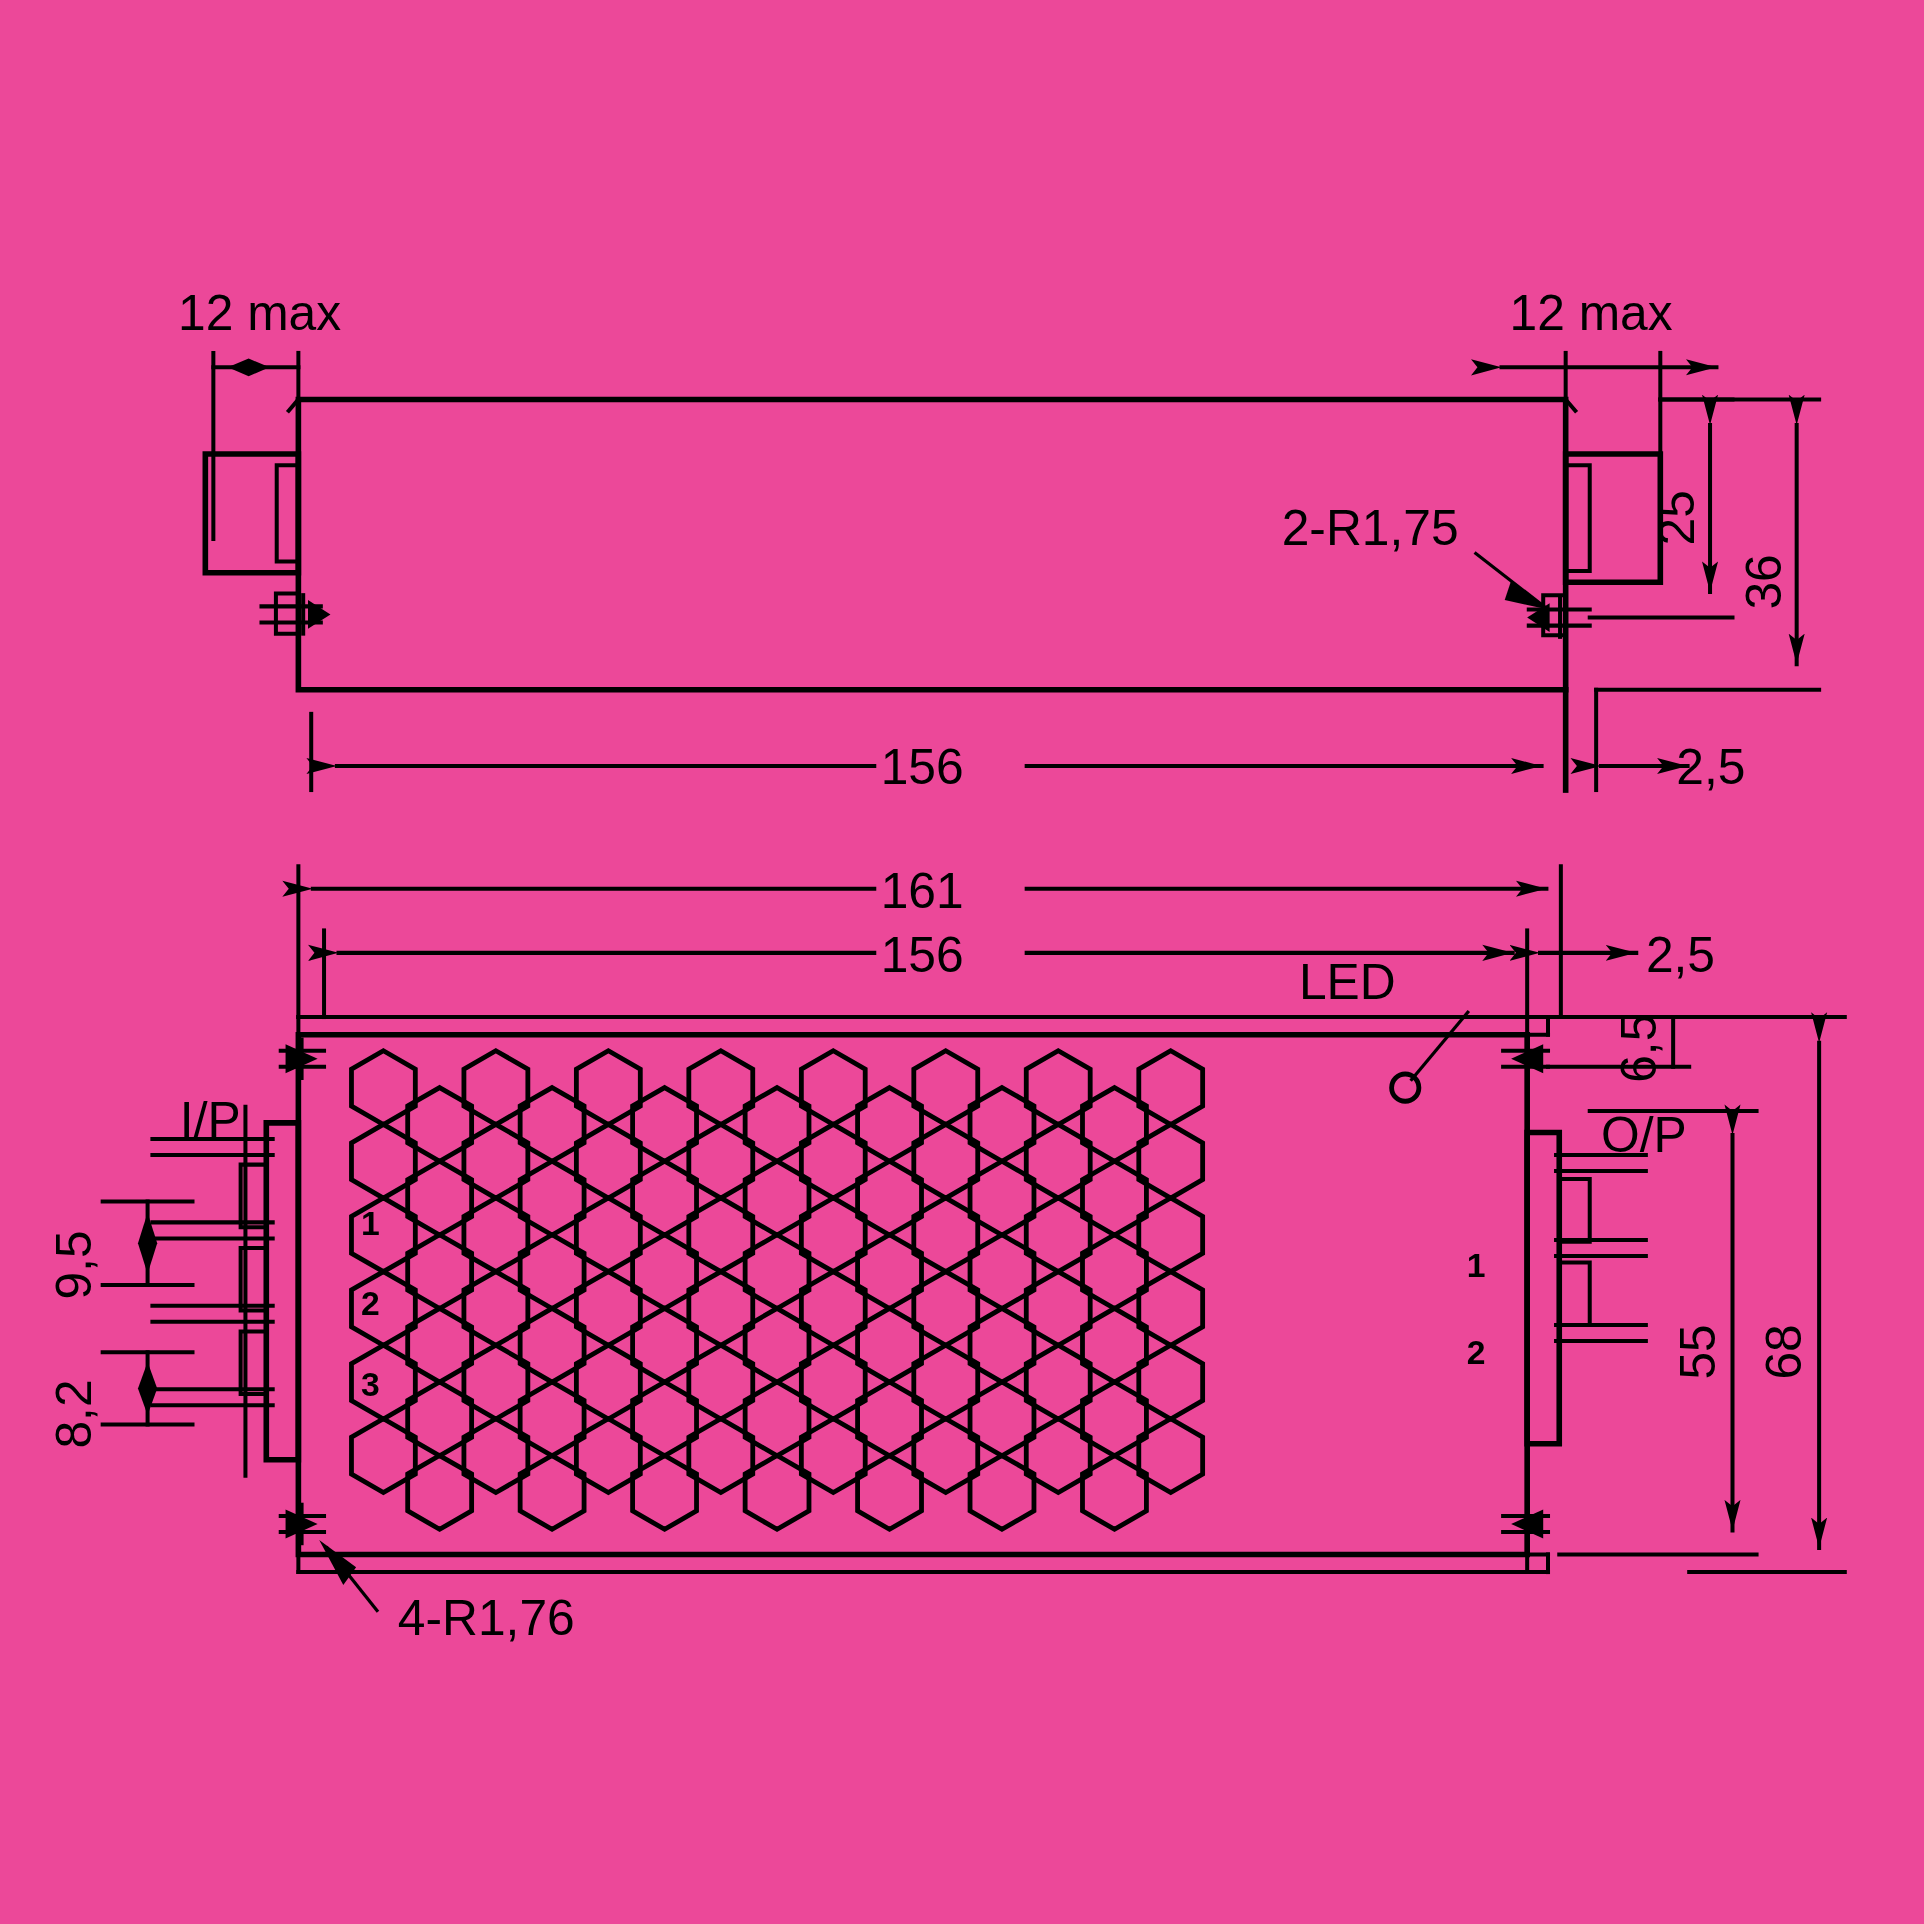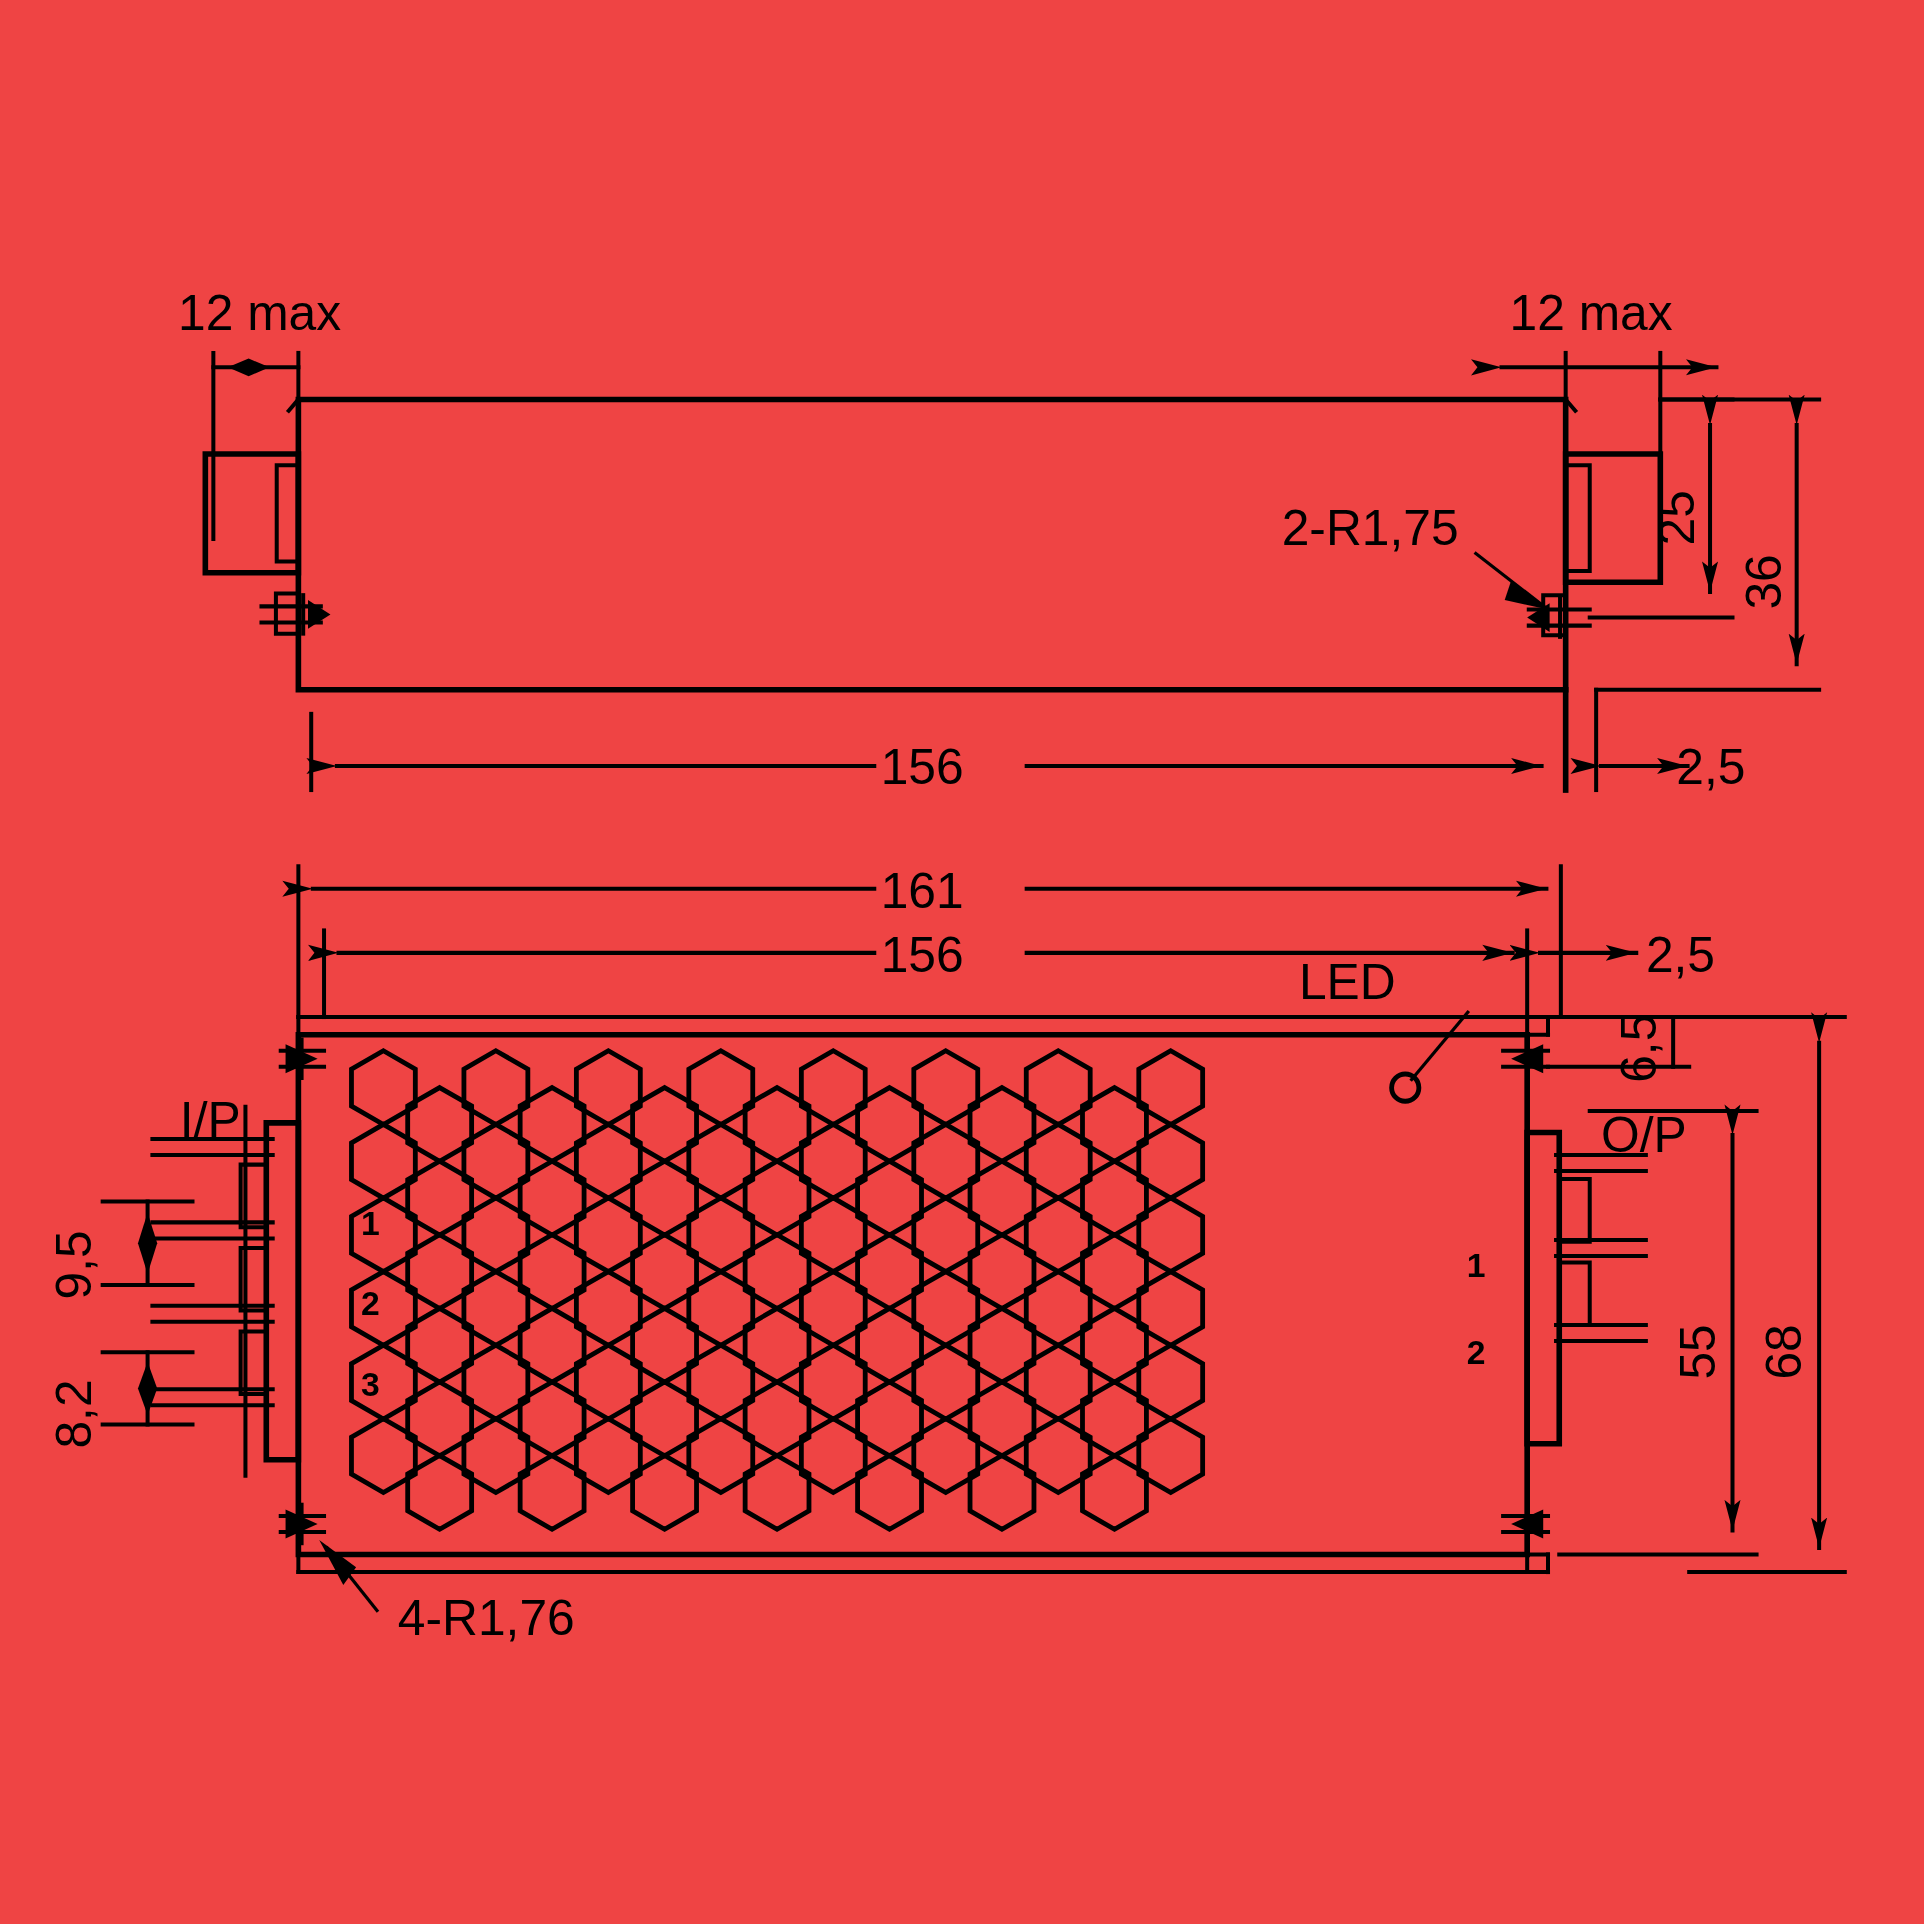--- a/index.html
+++ b/index.html
@@ -10,21 +10,21 @@
   body {
     width: 1925px;
     height: 1925px;
     font-family: "Liberation Sans", sans-serif;
     overflow: hidden;
   }
   #drawing-root {
     position: relative;
     width: 1925px;
     height: 1925px;
-    background: #ef4444;
+    background: #ec4899;
   }
   svg#cad {
     display: block;
     width: 1925px;
     height: 1925px;
   }
   .ln     { stroke: #000; stroke-width: 7;  fill: none; stroke-linecap: square; }
   .ln-thin{ stroke: #000; stroke-width: 5;  fill: none; stroke-linecap: square; }
   .ln-xthin{stroke: #000; stroke-width: 4;  fill: none; stroke-linecap: square; }
   .hex    { stroke: #000; stroke-width: 6;  fill: none; stroke-linejoin: miter; }

